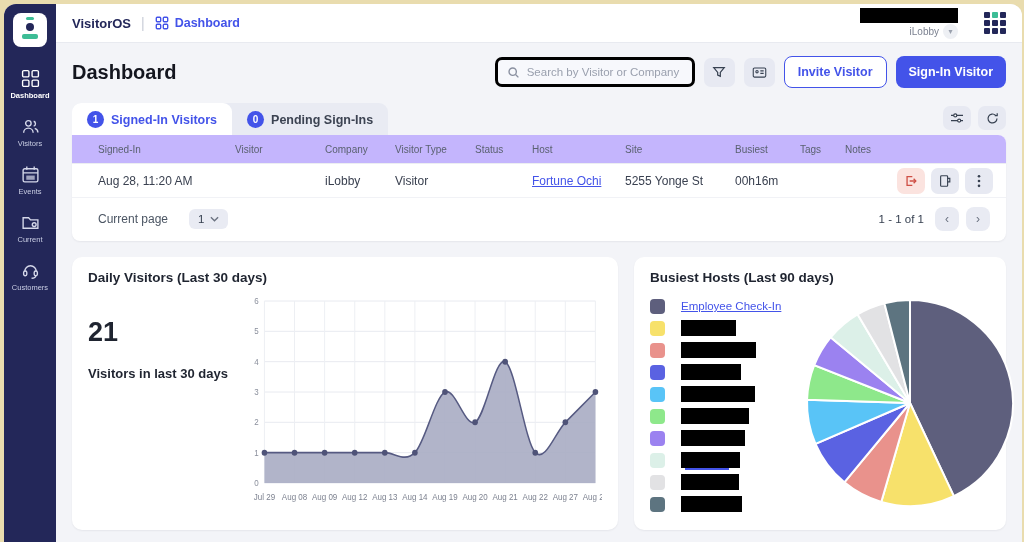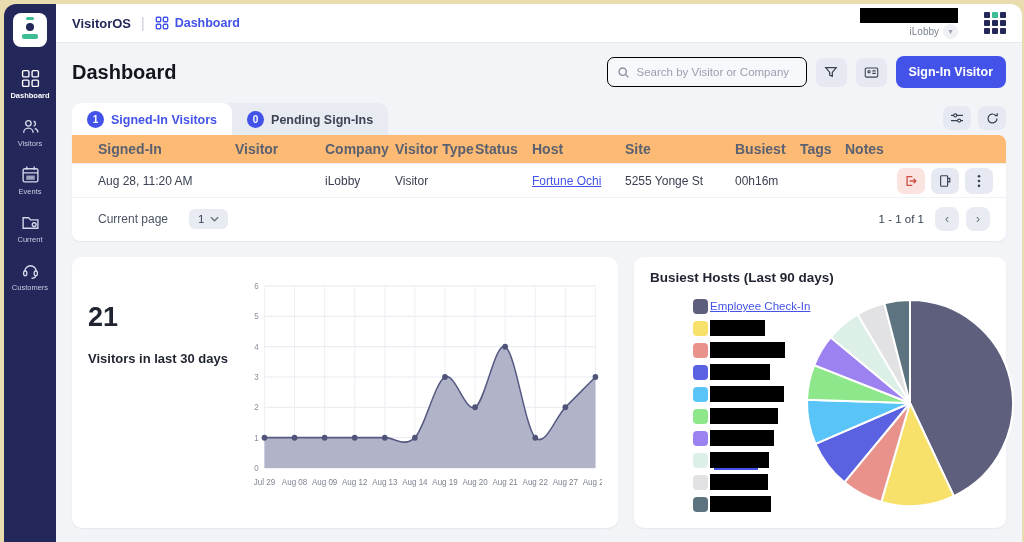--- a/index.html
+++ b/index.html
@@ -43,21 +43,21 @@
     display:flex; align-items:center; justify-content:center; color:#9aa0ad; font-size:8px; }
   .apps { margin-left:26px; display:grid; grid-template-columns:repeat(3,6px);
     grid-gap:2px; cursor:pointer; }
   .apps i { width:6px; height:6px; background:#232759; display:block; border-radius:1px; }
   .apps i.teal { background:#3dbd96; }
 
   .content { flex:1; overflow:hidden; }
   .page-head { display:flex; align-items:center; padding:13px 16px 11px; }
   .page-title { font-size:20px; font-weight:bold; color:#14161f; }
   .head-actions { margin-left:auto; display:flex; align-items:center; gap:9px; }
-  .search { width:200px; height:30px; border:1px solid #000000; border-radius:7px;
+  .search { width:200px; height:30px; border:3px solid #000000; border-radius:7px;
     background:#f7f8fc; display:flex; align-items:center; gap:7px; padding:0 9px; }
   .search input { border:none; outline:none; background:transparent; flex:1;
     font-size:11.5px; color:#4b5563; font-family:"Liberation Sans",sans-serif; min-width:0; }
   .search input::placeholder { color:#9aa0ae; }
   .icon-btn { height:29px; min-width:31px; background:#e7e9f2; border:none;
     border-radius:7px; display:flex; align-items:center; justify-content:center; cursor:pointer; }
   .btn-outline { height:32px; padding:0 13px; border:1.5px solid #4353e9; color:#4353e9;
     background:#fff; border-radius:8px; font-weight:bold; font-size:12.5px; cursor:pointer;
     font-family:"Liberation Sans",sans-serif; }
   .btn-primary { height:32px; padding:0 13px; border:none; color:#fff; background:#4353e9;
@@ -74,22 +74,22 @@
     font-size:10px; display:flex; align-items:center; justify-content:center; font-weight:bold; }
   .tab-actions { margin-left:auto; display:flex; gap:7px; padding-bottom:5px; }
   .tab-actions .icon-btn { height:24px; min-width:28px; }
 
   
   .table-card { background:#fff; margin:0 16px; border-radius:0 8px 8px 8px;
     box-shadow:0 1px 2px rgba(16,24,40,.06); }
   .thead, .trow { display:grid;
     grid-template-columns:137px 90px 70px 80px 57px 93px 110px 65px 45px 50px 1fr;
     padding-left:26px; align-items:center; }
-  .thead { background:#fdba74; border-bottom:1px solid #eceef2; border-radius:0 8px 0 0;
-    height:29px; font-size:14px; color:#5a6170; font-weight:bold; }
+  .thead { background:#c4b5fd; border-bottom:1px solid #eceef2; border-radius:0 8px 0 0;
+    height:29px; font-size:10px; color:#5a6170; font-weight:normal; }
   .trow { height:34px; font-size:12px; color:#3a4150; border-bottom:1px solid #f1f2f6; }
   .redact-cell { width:88px; height:18px; background:#000; }
   .host-link { color:#4353e9; text-decoration:underline; cursor:pointer; }
   .row-actions { display:flex; gap:6px; justify-content:flex-end; padding-right:13px; }
   .act { width:28px; height:26px; border:none; border-radius:7px; display:flex;
     align-items:center; justify-content:center; cursor:pointer; background:#e7e9f2; }
   .act.red { background:#fbe3df; }
 
   .pagination { display:flex; align-items:center; padding:9px 16px 10px 26px;
     font-size:12px; color:#4b5563;gap:12px; }
@@ -108,21 +108,21 @@
   .card-title { font-size:13.5px; font-weight:bold; color:#1f2430; }
   .card.daily { flex:1; }
   .daily-body { display:flex; margin-top:6px; }
   .kpi { width:152px; padding-top:26px; }
   .kpi-value { font-size:27px; font-weight:bold; color:#1f2430; }
   .kpi-label { font-size:13px; font-weight:bold; color:#1f2430; margin-top:18px; }
   .line-wrap { flex:1; min-width:0; }
   .card.hosts { width:372px; flex:0 0 372px; }
   .hosts-body { display:flex; margin-top:10px; }
   .legend { width:152px; flex:0 0 152px; }
-  .legend-row { display:flex; align-items:center; gap:2px; height:22px;margin-left:43px; }
+  .legend-row { display:flex; align-items:center; gap:16px; height:22px; }
   .swatch { width:15px; height:15px; border-radius:4px; flex:0 0 15px; }
   .legend-link { font-size:11.5px; color:#4353e9; text-decoration:underline; cursor:pointer;
     white-space:nowrap; }
   .legend-redact { height:16px; background:#000; position:relative; }
   .legend-redact .peek { position:absolute; left:4px; bottom:-2px; height:2px; width:75%;
     background:#4353e9; }
   .pie-wrap { flex:1; display:flex; align-items:flex-start; justify-content:flex-end; }
 </style>
 </head>
 <body>
@@ -235,20 +235,21 @@
             </svg>
           </button>
           <button class="icon-btn">
             <svg width="15" height="13" viewBox="0 0 18 14" fill="none" stroke="#374151" stroke-width="1.3">
               <rect x="1.5" y="1.5" width="15" height="11" rx="1.5"></rect>
               <circle cx="6" cy="6" r="1.4"></circle>
                 <line x1="10" y1="5" x2="14" y2="5"></line>
                 <line x1="10" y1="8" x2="14" y2="8"></line>
             </svg>
           </button>
+          <button class="btn-outline">Invite Visitor</button>
           <button class="btn-primary">Sign-In Visitor</button>
         </div>
       </div>
 
       <div class="tabs-row">
         <div class="tabs" id="tabs">
             <div class="tab active">
               <span class="badge">1</span>
     <span>Signed-In Visitors</span>
             </div>
@@ -336,20 +337,21 @@
           <div class="pg-right">
             <span class="pg-range">1 - 1 of 1</span>
             <button class="pg-btn">‹</button>
             <button class="pg-btn">›</button>
           </div>
         </div>
       </div>
 
       <div class="cards-row">
         <section class="card daily">
+          <h2 class="card-title">Daily Visitors (Last 30 days)</h2>
           <div class="daily-body">
             <div class="kpi">
               <div class="kpi-value">21</div>
               <div class="kpi-label">Visitors in last 30 days</div>
             </div>
             <div class="line-wrap">
               <svg id="line-chart" width="100%" height="222" viewBox="0 0 385 222" preserveAspectRatio="none">
                   <line x1="26" y1="192" x2="378" y2="192" stroke="#e7e9ef" stroke-width="1"></line>
                   <text x="20" y="195" font-size="8.5" fill="#8a8f9c" text-anchor="end" font-family="Liberation Sans,sans-serif">0</text>
                   <line x1="26" y1="161.66666666666666" x2="378" y2="161.66666666666666" stroke="#e7e9ef" stroke-width="1"></line>

